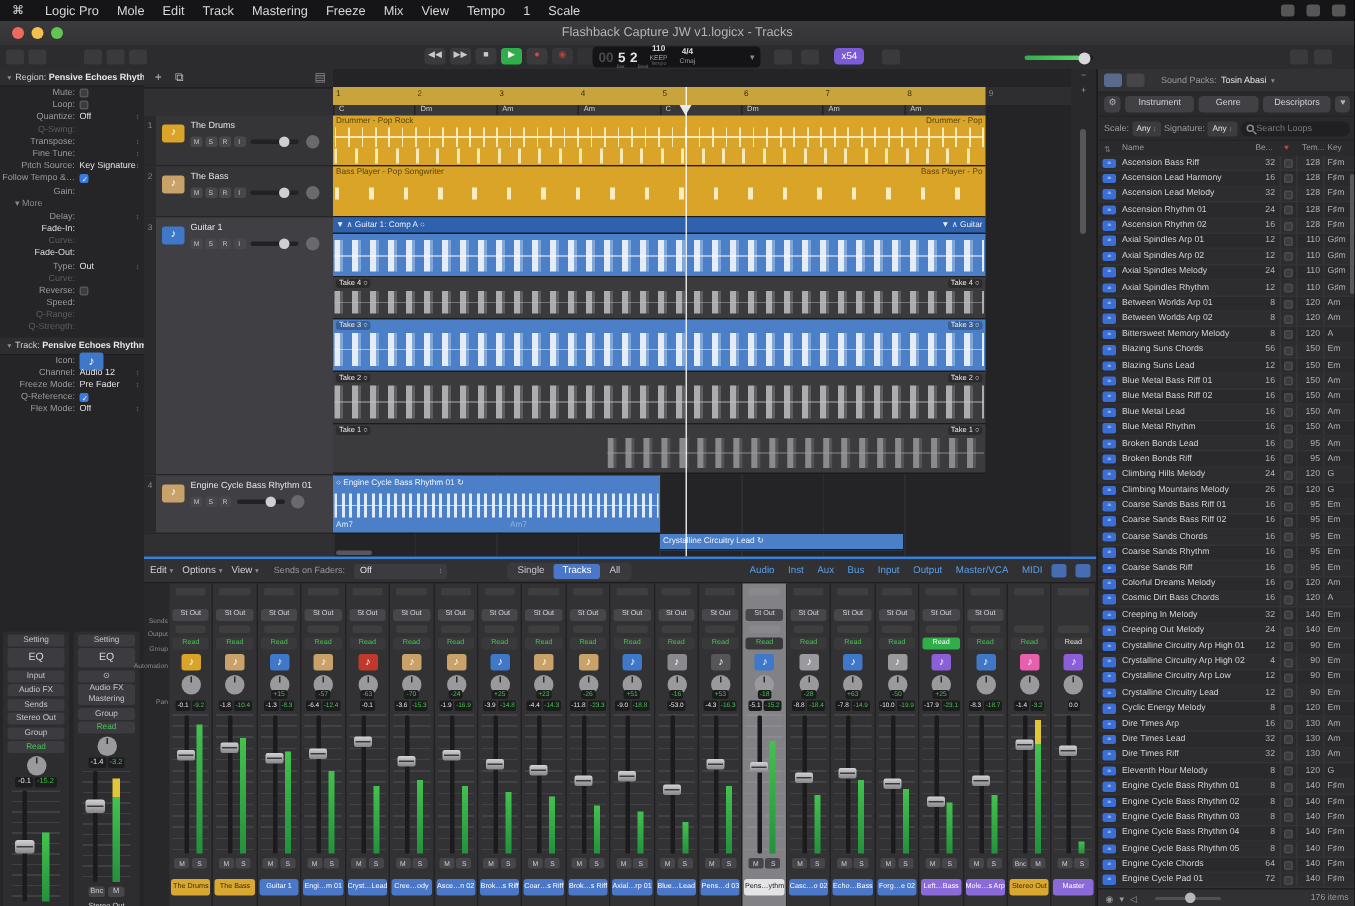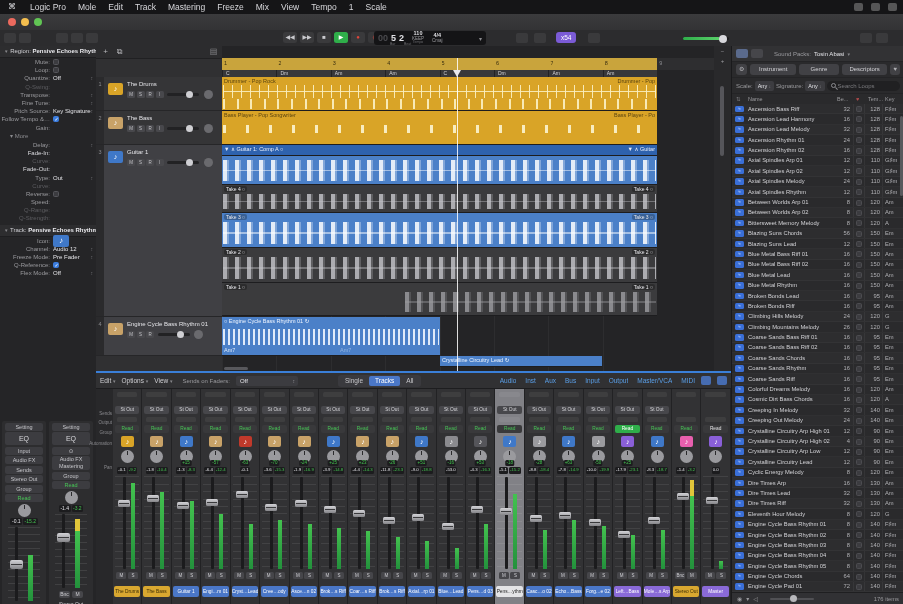--- a/index.html
+++ b/index.html
@@ -24,21 +24,21 @@
   
   #toolbar{left:0;top:30px;width:903px;height:16px;background:#2c2c2e;border-bottom:1px solid #19191b;}
   .tbico{position:absolute;top:3px;width:12px;height:10px;color:#9a9a9e;font-size:7px;line-height:10px;text-align:center;background:rgba(255,255,255,.07);border-radius:2px;}
   #transport{position:absolute;left:283px;top:2px;display:flex;gap:3px;align-items:center;}
   .trbtn{width:14px;height:11px;border-radius:2.5px;background:#3a3a3c;color:#c9c9cd;font-size:6px;line-height:11px;text-align:center;}
   .trbtn.play{background:#2fae4a;color:#fff;}
   .trbtn.rec{color:#e0453a;}
   .trbtn.cap{color:#e0453a;opacity:.8;}
   .trbtn.dim{opacity:.45;}
   .trbtn.cycle{background:#d9a427;color:#4a3605;font-size:8px;}
-  #lcd{position:absolute;left:374px;top:1px;width:112px;height:14px;background:#141416;border-radius:3px;display:flex;align-items:center;padding:0 4px;box-sizing:border-box;}
+  #lcd{position:absolute;left:395px;top:1px;width:112px;height:14px;background:#141416;border-radius:3px;display:flex;align-items:center;padding:0 4px;box-sizing:border-box;}
   #lcd .dim0{color:#4a4a4e;font-size:9px;font-weight:bold;}
   #lcd .big{color:#e2e2e6;font-size:9px;font-weight:bold;margin-left:3px;}
   .lcdcol{display:flex;flex-direction:column;align-items:center;margin-left:8px;line-height:1;}
   .lcdtop{font-size:5.5px;color:#dedee2;font-weight:bold;}
   .lcdmid{font-size:4.5px;color:#9a9a9e;}
   .lcdlbl{font-size:3.5px;color:#6a6a6e;}
   #lcd .chev{margin-left:auto;color:#8a8a8e;font-size:6px;}
   .lcdunder{position:absolute;top:11px;font-size:3.5px;color:#6a6a6e;}
   #cpu-badge{position:absolute;left:556px;top:2px;height:11px;padding:0 5px;border-radius:3px;background:#7b5bd6;color:#fff;font-size:6.5px;line-height:11px;}
   #mastervol{position:absolute;left:683px;top:7px;width:46px;height:3px;background:#1c1c1e;border-radius:2px;}
@@ -220,20 +220,21 @@
       <span class="statusic"></span>
       <span class="statusic"></span>
       <span class="statusic"></span>
     </span>
   </div>
 
   <div id="titlebar" class="abs">
     <span class="tl" style="left:8px;background:#ec6a5e;"></span>
     <span class="tl" style="left:21px;background:#f5bf4f;"></span>
     <span class="tl" style="left:34px;background:#61c554;"></span>
+    <div id="title" class="nosel">Flashback Capture JW v1.logicx - Tracks</div>
   </div>
 
   <div id="toolbar" class="abs">
     <span class="tbico" style="left:4px;"></span>
     <span class="tbico" style="left:19px;"></span>
     <span class="tbico" style="left:56px;"></span>
     <span class="tbico" style="left:71px;"></span>
     <span class="tbico" style="left:86px;"></span>
     <div id="transport">
       <span class="trbtn">◀◀</span>

